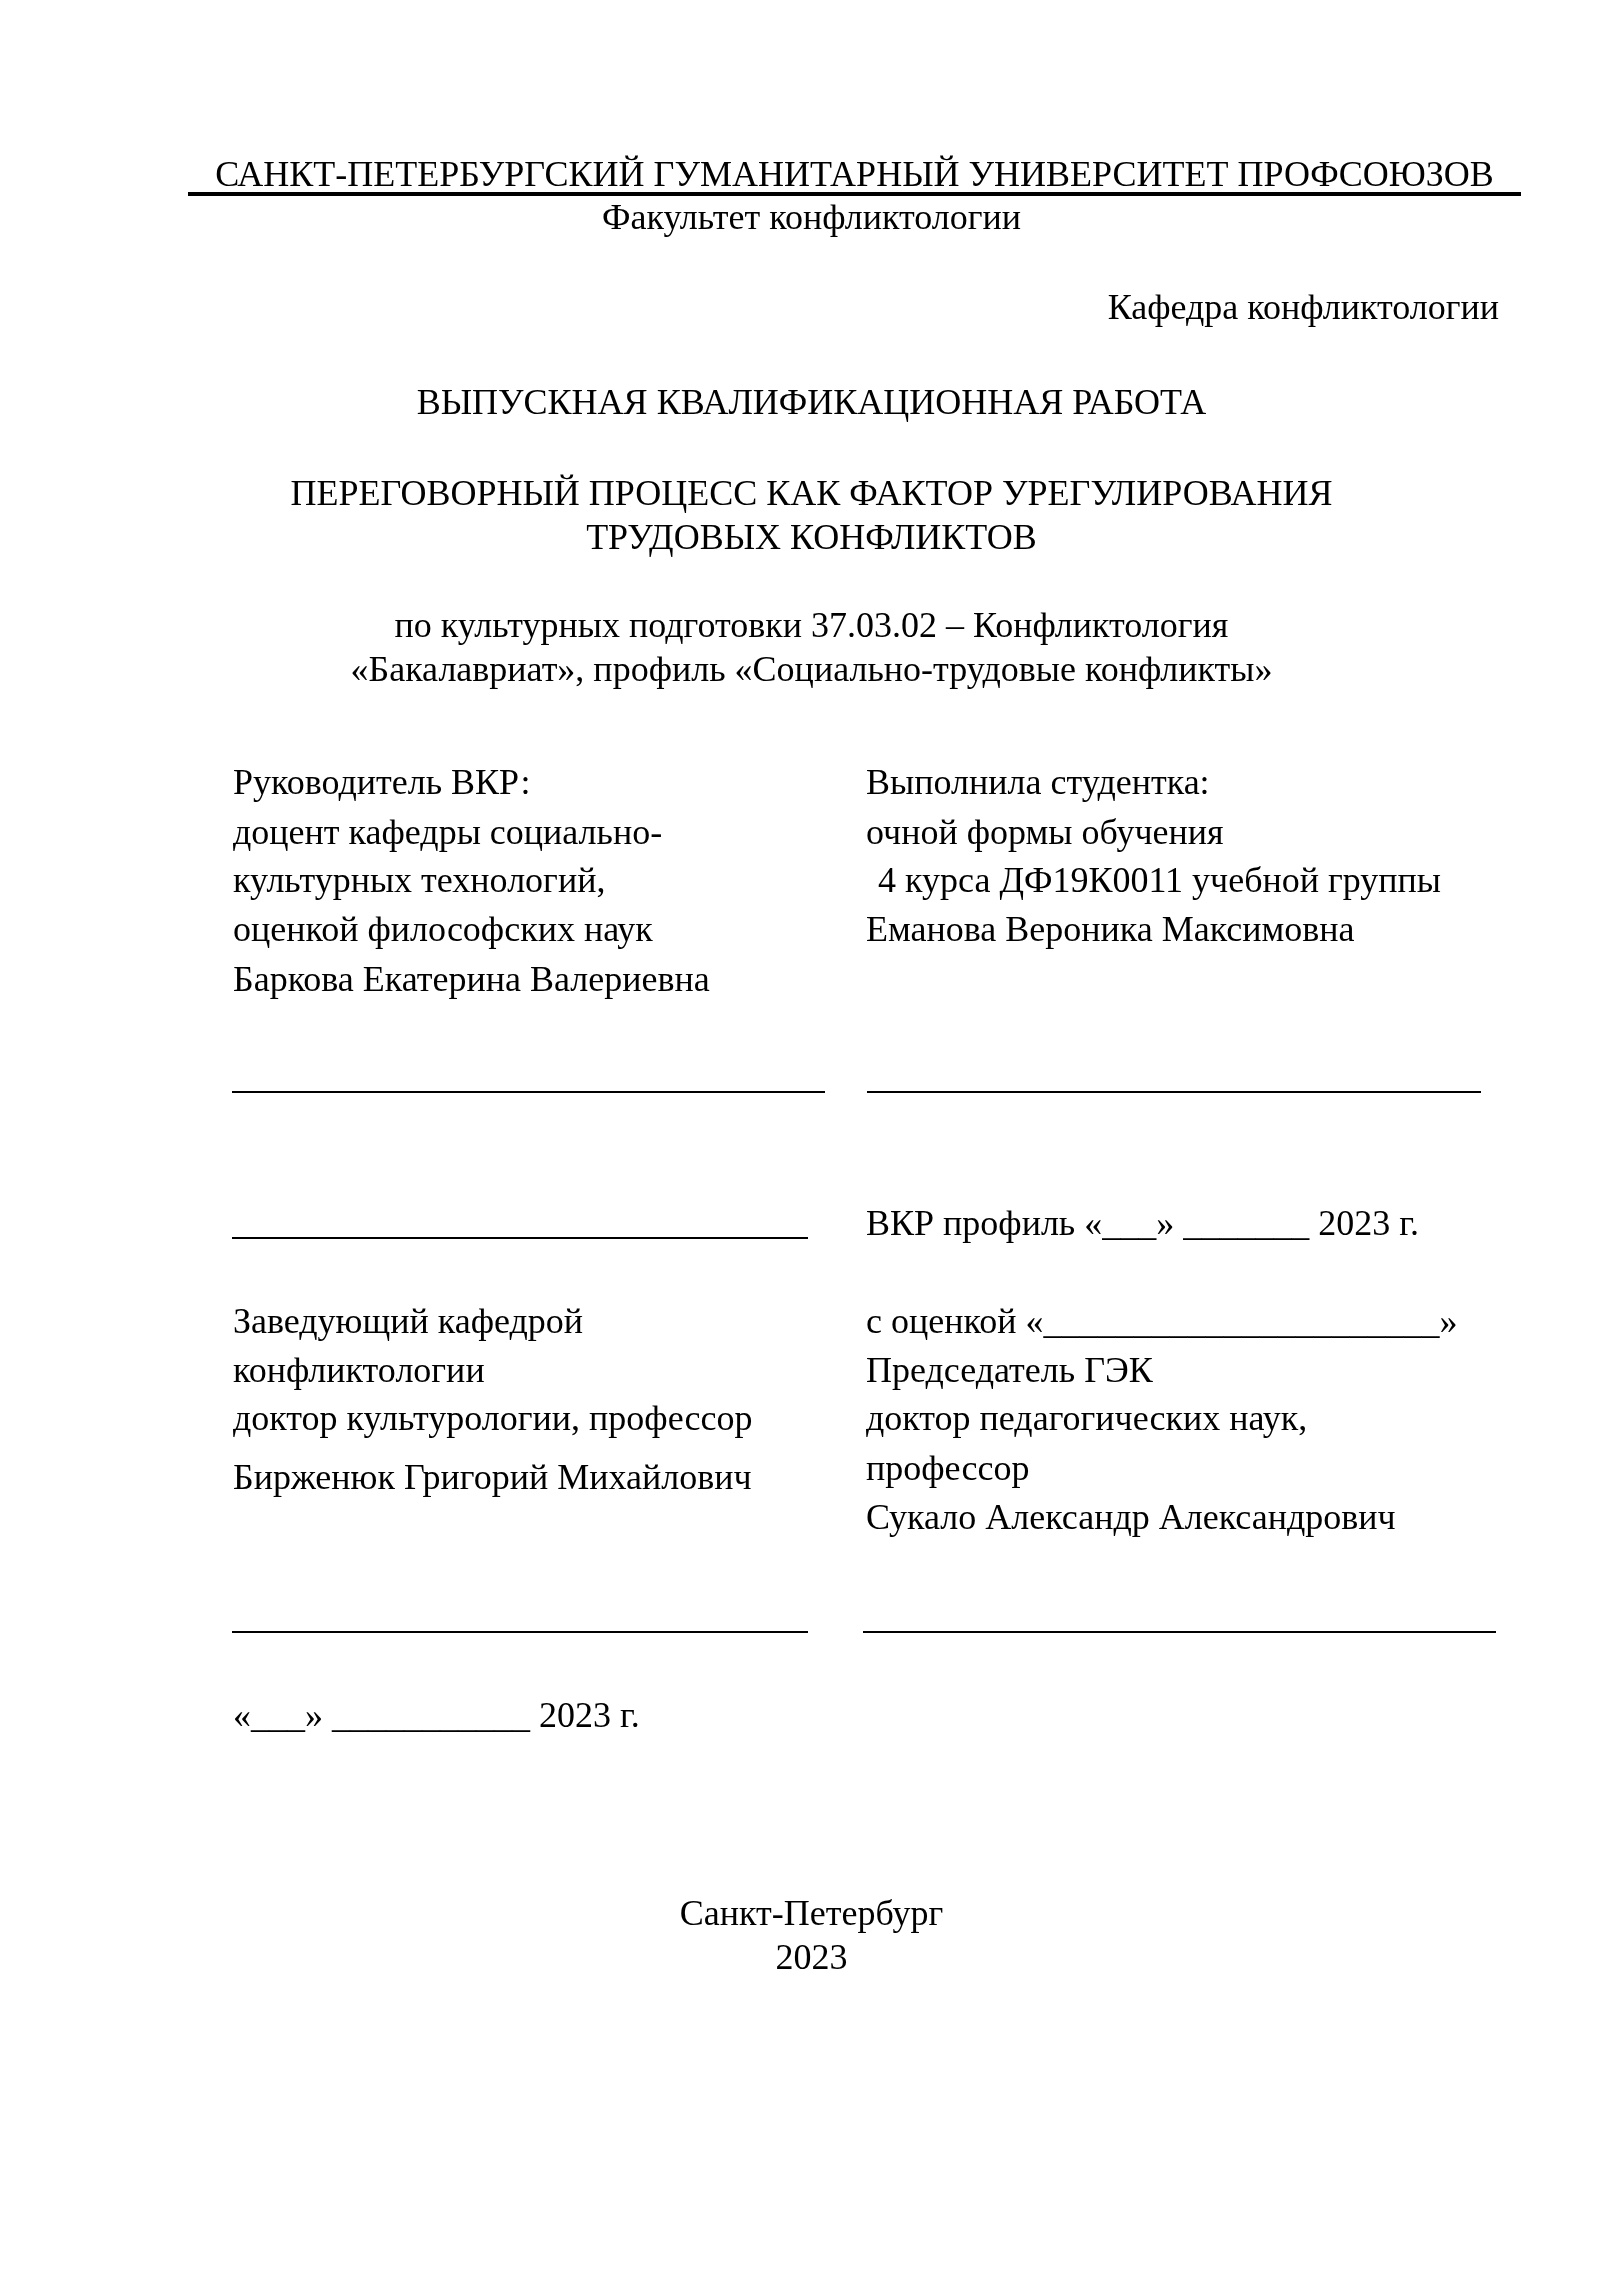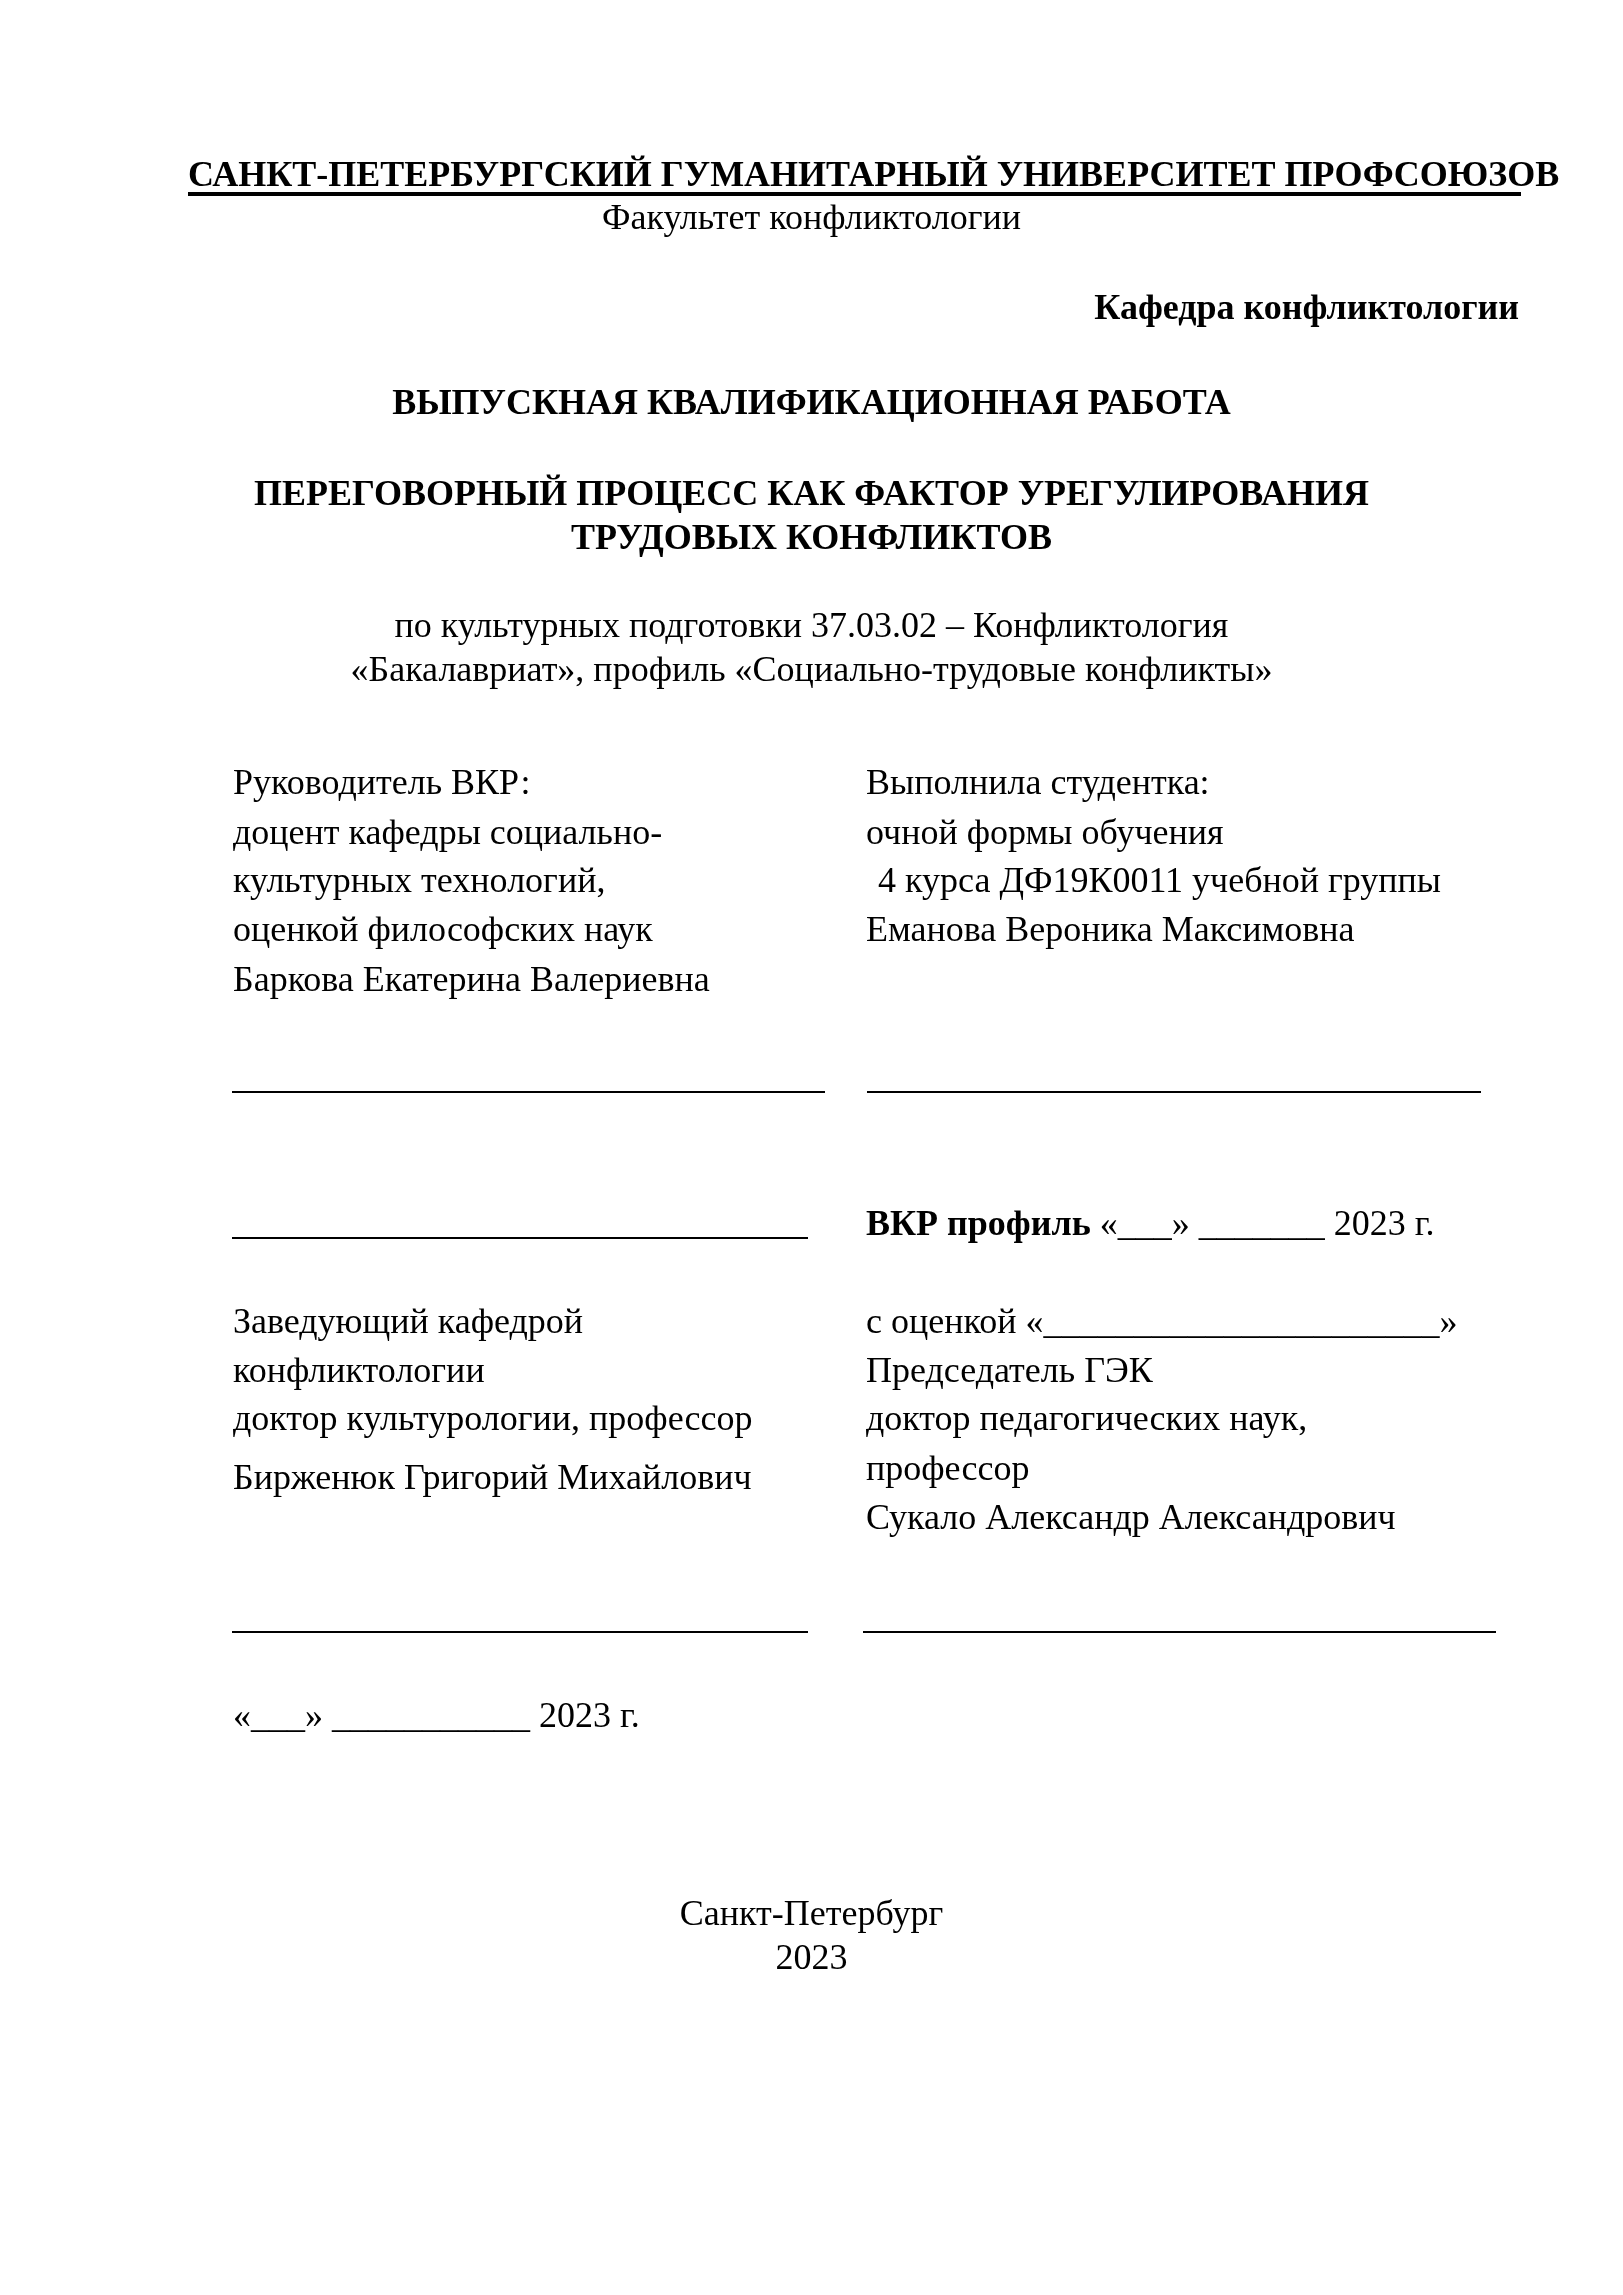--- a/index.html
+++ b/index.html
@@ -1,30 +1,30 @@
 <!DOCTYPE html>
 <html style="font-size:12.6px"><head>
 <meta charset="utf-8">
 <style>
   html, body { margin:0; padding:0; background:#ffffff; }
   body { width:1623px; height:2295px; position:relative; overflow:hidden;
          font-family:"Liberation Serif","DejaVu Serif",serif; color:#000; }
   .ln { position:absolute; font-size:36px; line-height:49px; height:49px; white-space:nowrap; }
-  .b { font-weight:bold; }
+  .b { font-weight:normal; }
   .center { left:0; width:1623px; text-align:center; }
   .rule { position:absolute; background:#000; }
   .sig { position:absolute; height:0; border-top:2.4px solid #000; }
 </style>
 </head>
 <body>
 
 <div class="ln b" style="top:150px; left:188px; width:1333px; text-align:center;">САНКТ-ПЕТЕРБУРГСКИЙ ГУМАНИТАРНЫЙ УНИВЕРСИТЕТ ПРОФСОЮЗОВ</div>
 <div class="rule" style="top:192px; left:188px; width:1333px; height:3.9px;"></div>
 <div class="ln center" style="top:193px;">Факультет конфликтологии</div>
-<div class="ln" style="top:283px; right:104px; text-align:left;font-weight:bold;">Кафедра конфликтологии</div>
+<div class="ln" style="top:283px; right:124px; text-align:left;">Кафедра конфликтологии</div>
 
 <div class="ln b center" style="top:378px;">ВЫПУСКНАЯ КВАЛИФИКАЦИОННАЯ РАБОТА</div>
 <div class="ln b center" style="top:469px;">ПЕРЕГОВОРНЫЙ ПРОЦЕСС КАК ФАКТОР УРЕГУЛИРОВАНИЯ</div>
 <div class="ln b center" style="top:513px;">ТРУДОВЫХ КОНФЛИКТОВ</div>
 <div class="ln center" style="top:601px;">по культурных подготовки 37.03.02 – Конфликтология</div>
 <div class="ln center" style="top:645px;">«Бакалавриат», профиль «Социально-трудовые конфликты»</div>
 
 <div>
   <div class="ln" style="top:758px; left:233px;">Руководитель ВКР:</div>
   <div class="ln" style="top:808px; left:233px;">доцент кафедры социально-</div>

